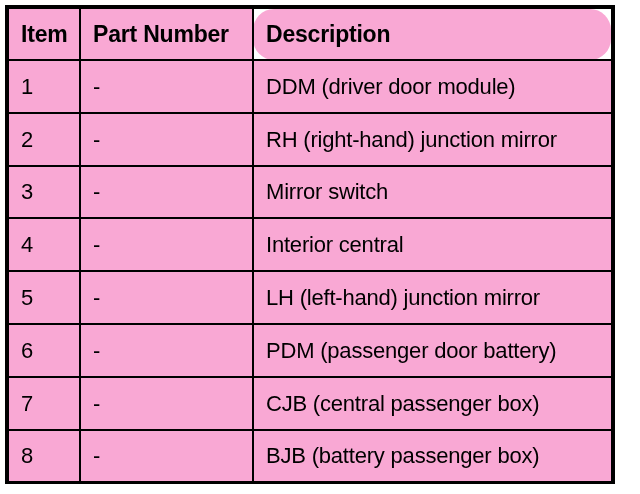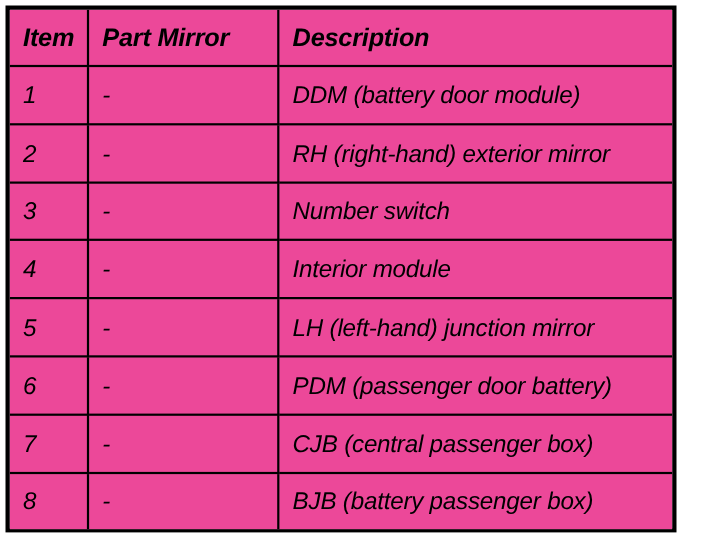--- a/index.html
+++ b/index.html
@@ -48,22 +48,21 @@
 
   table.parts-table th,
   table.parts-table td {
     border: 0;
     border-right: 2px solid #000000;
     border-bottom: 2px solid #000000;
     padding: 0 0 0 12px;
     margin: 0;
     vertical-align: middle;
     text-align: left;
-    background: #ec4899;
-    font-style: italic;
+    background: #f9a8d4;
   }
 
   table.parts-table th:last-child,
   table.parts-table td:last-child {
     border-right: 0;
   }
 
   table.parts-table tr:last-child td {
     border-bottom: 0;
   }
@@ -72,21 +71,21 @@
     font-weight: bold;
     font-size: 23px;
     height: 50px;
     line-height: 1.05;
     letter-spacing: -0.2px;
     font-stretch: condensed;
   }
 
   th.th-item   { text-align: left;   padding-left: 12px; }
   th.th-part   { text-align: left;   padding-left: 12px; }
-  th.th-desc   { text-align: center; padding-left: 0; }
+  th.th-desc   { text-align: center; padding-left: 0; border-radius: 21px; }
 
   table.parts-table tbody td {
     font-weight: normal;
     font-size: 22px;
     height: 50.8px;
     line-height: 1.05;
     letter-spacing: -0.2px;
   }
 
   td.cell-item { padding-left: 10px; }
@@ -105,70 +104,70 @@
         <col class="col-item">
         <col class="col-part">
         <col class="col-desc">
       </colgroup>
       <thead>
         <tr>
           <th class="th-item">
             <span class="txt">Item</span>
           </th>
           <th class="th-part">
-            <span class="txt">Part Mirror</span>
+            <span class="txt">Part Number</span>
           </th>
           <th class="th-desc">
             <span class="txt">Description</span>
           </th>
         </tr>
       </thead>
       <tbody>
         <tr>
           <td class="cell-item">
               <span class="txt">1</span>
             </td>
           <td class="cell-part">
               <span class="txt">-</span>
             </td>
           <td class="cell-desc">
-              <span class="txt">DDM (battery door module)</span>
+              <span class="txt">DDM (driver door module)</span>
             </td>
         </tr>
         <tr>
           <td class="cell-item">
               <span class="txt">2</span>
             </td>
           <td class="cell-part">
               <span class="txt">-</span>
             </td>
           <td class="cell-desc">
-              <span class="txt">RH (right-hand) exterior mirror</span>
+              <span class="txt">RH (right-hand) junction mirror</span>
             </td>
         </tr>
         <tr>
           <td class="cell-item">
               <span class="txt">3</span>
             </td>
           <td class="cell-part">
               <span class="txt">-</span>
             </td>
           <td class="cell-desc">
-              <span class="txt">Number switch</span>
+              <span class="txt">Mirror switch</span>
             </td>
         </tr>
         <tr>
           <td class="cell-item">
               <span class="txt">4</span>
             </td>
           <td class="cell-part">
               <span class="txt">-</span>
             </td>
           <td class="cell-desc">
-              <span class="txt">Interior module</span>
+              <span class="txt">Interior central</span>
             </td>
         </tr>
         <tr>
           <td class="cell-item">
               <span class="txt">5</span>
             </td>
           <td class="cell-part">
               <span class="txt">-</span>
             </td>
           <td class="cell-desc">

